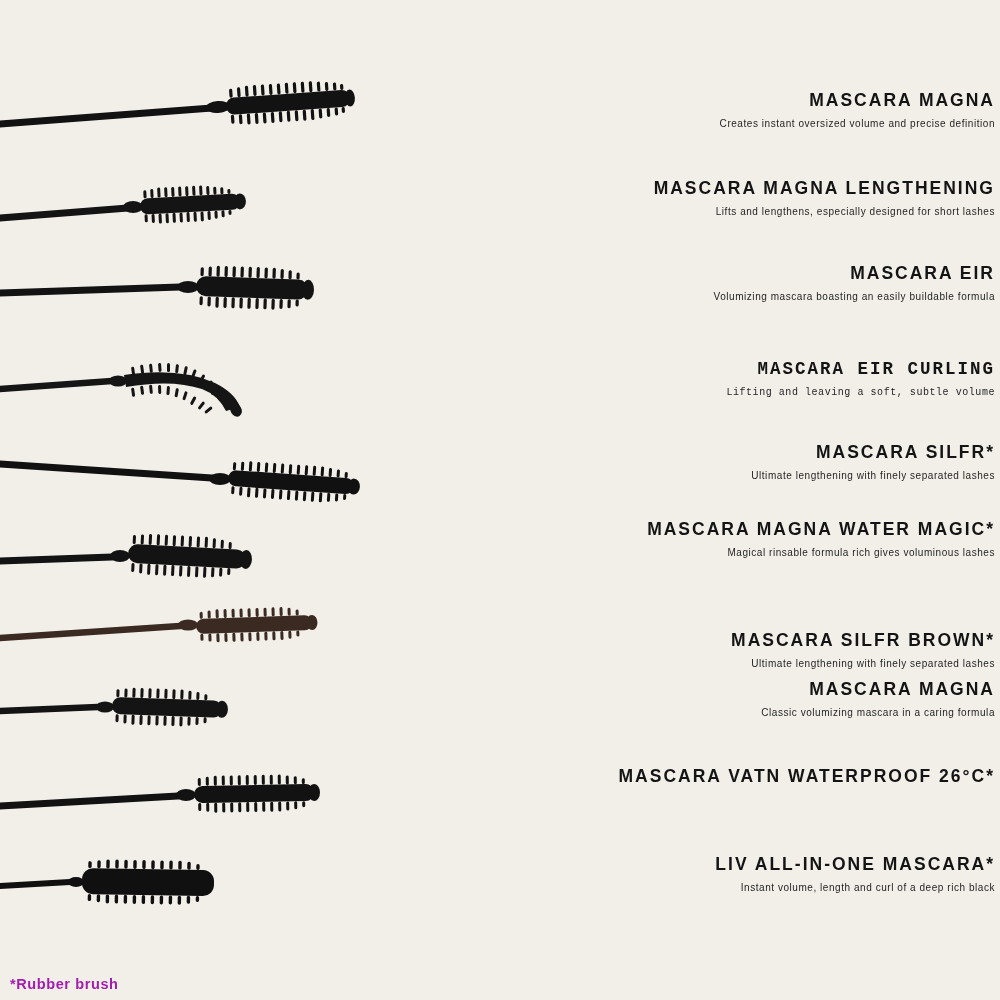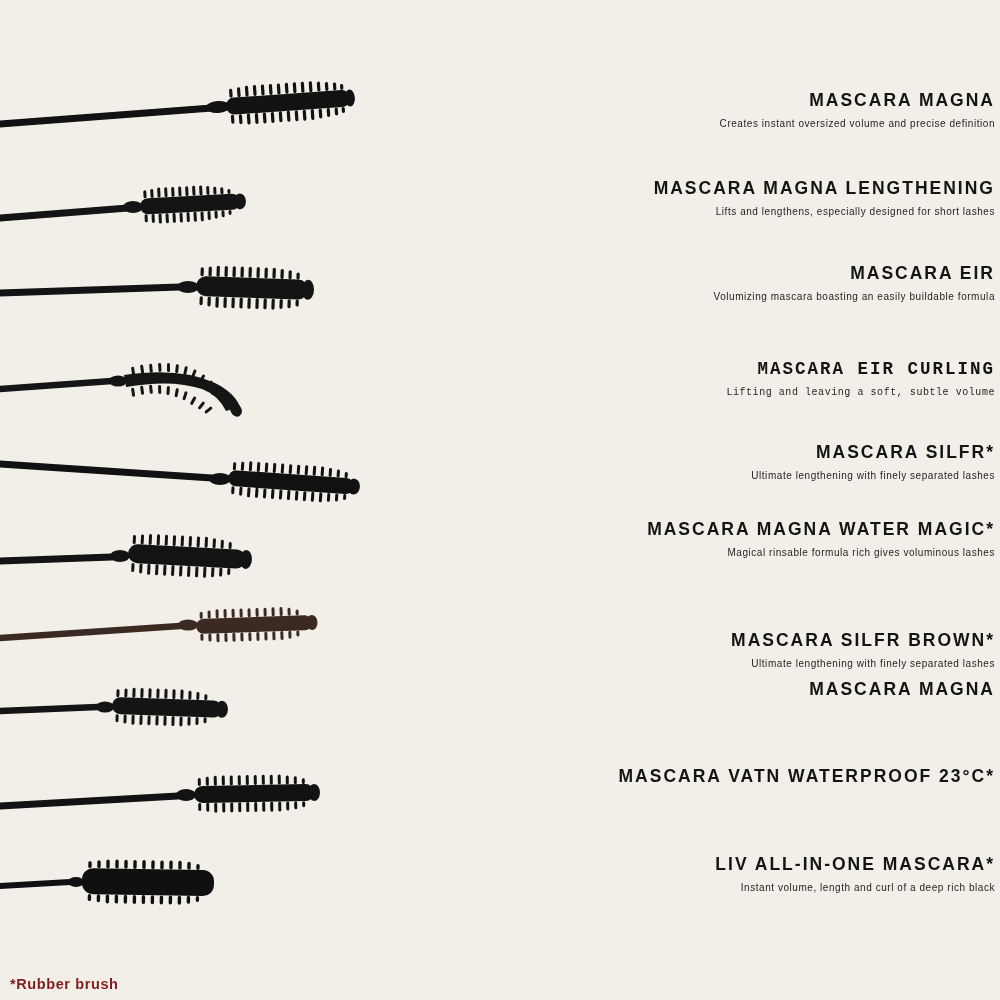--- a/index.html
+++ b/index.html
@@ -67,21 +67,21 @@
     white-space: nowrap;
   }
 
   .footnote {
     position: absolute;
     left: 10px;
     bottom: 8px;
     font-size: 14.5px;
     font-weight: bold;
     letter-spacing: 0.6px;
-    color: #7f1d1d;
+    color: #a21caf;
   }
 </style>
 </head>
 <body>
 
 <div class="page">
 
   <div class="row" style="top:72px;">
     <div class="brush">
       <svg width="380" height="92" viewBox="0 0 380 92">
@@ -446,20 +446,21 @@
               <rect x="196" y="51" width="3" height="8" rx="1.5"></rect>
                 <rect x="204" y="51" width="3" height="6" rx="1.5"></rect>
             </g>
             <ellipse cx="222" cy="42.5" rx="6" ry="8.5" fill="#141414"></ellipse>
           </g>
         </g>
       </svg>
     </div>
     <div class="textblock" style="top:14px;">
       <div class="prod-name">MASCARA MAGNA</div>
+      <div class="prod-desc">Classic volumizing mascara in a caring formula</div>
     </div>
   </div>
 
   <div class="row" style="top:748px;">
     <div class="brush">
       <svg width="380" height="92" viewBox="0 0 380 92">
         <g>
           <line x1="0" y1="58" x2="178" y2="48" stroke="#121212" stroke-width="7" stroke-linecap="round"></line>
           <ellipse cx="186" cy="47" rx="10" ry="6" fill="#121212"></ellipse>
           <g transform="rotate(-1 254 45)">
@@ -493,21 +494,21 @@
                 <rect x="286" y="54" width="3" height="9" rx="1.5"></rect>
               <rect x="294" y="54" width="3" height="8" rx="1.5"></rect>
                 <rect x="302" y="54" width="3" height="6" rx="1.5"></rect>
             </g>
             <ellipse cx="314" cy="45.5" rx="6" ry="8.5" fill="#121212"></ellipse>
           </g>
         </g>
       </svg>
     </div>
     <div class="textblock" style="top:18px;">
-      <div class="prod-name">MASCARA VATN WATERPROOF 23°C*</div>
+      <div class="prod-name">MASCARA VATN WATERPROOF 26°C*</div>
     </div>
   </div>
 
   <div class="row" style="top:838px;text-decoration:underline;">
     <div class="brush">
       <svg width="380" height="92" viewBox="0 0 380 92">
         <g>
           <line x1="0" y1="48" x2="70" y2="44" stroke="#101010" stroke-width="6" stroke-linecap="round"></line>
           <ellipse cx="76" cy="44" rx="8" ry="5" fill="#101010"></ellipse>
           <g transform="rotate(1 140 44)">

